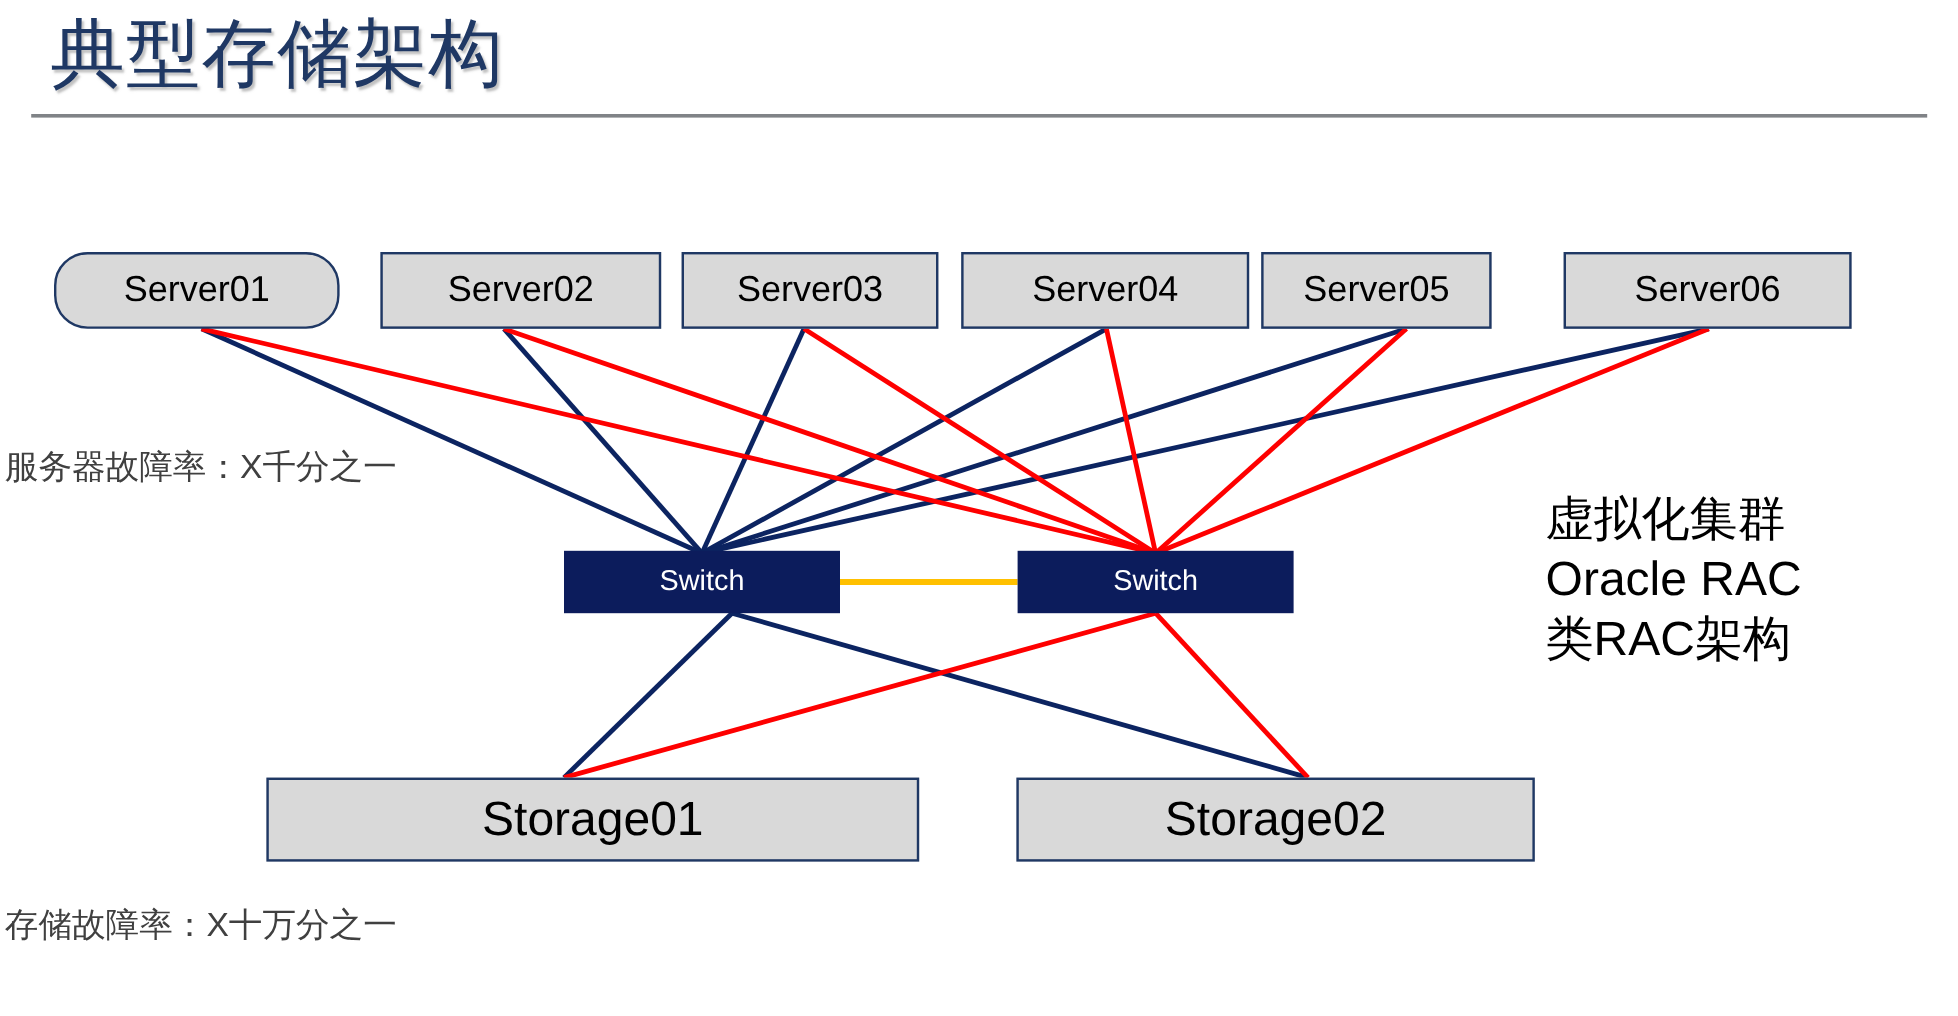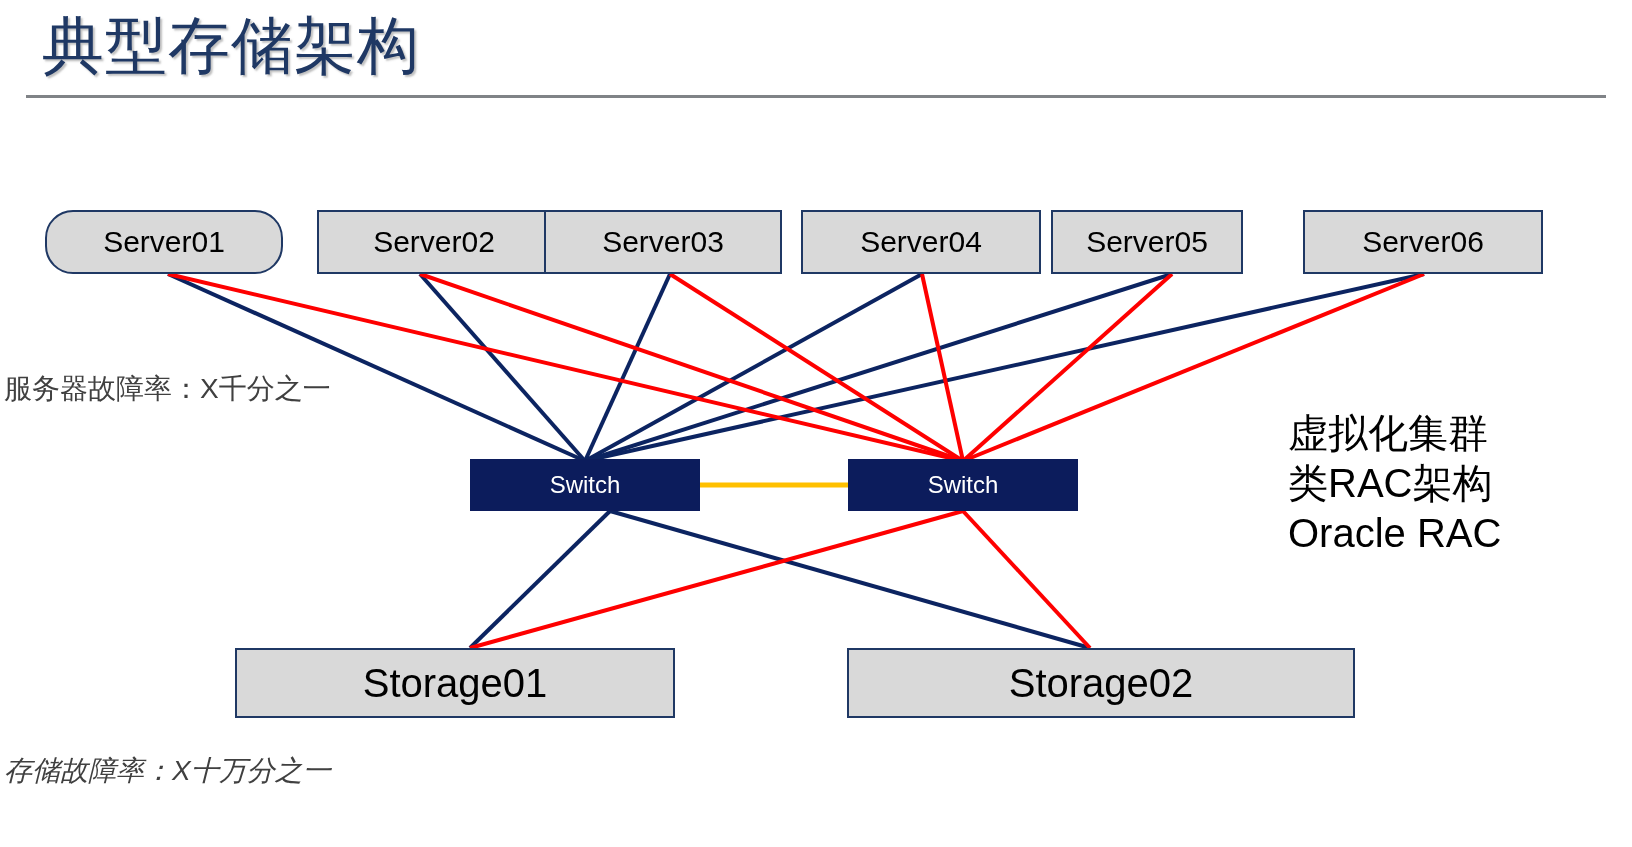--- a/index.html
+++ b/index.html
@@ -133,21 +133,21 @@
     </g>
 </svg>
 
 <div id="server-row">
     <div class="node server" style="left: 45px; top: 210px; width: 238px; border-radius: 28px;">
       <span>Server01</span>
     </div>
     <div class="node server" style="left: 298px; top: 210px; width: 234px; margin-left: 19px;">
       <span>Server02</span>
     </div>
-    <div class="node server" style="left: 544px; top: 210px; width: 238px;">
+    <div class="node server" style="left: 568px; top: 210px; width: 214px;">
       <span>Server03</span>
     </div>
     <div class="node server" style="left: 801px; top: 210px; width: 240px;">
       <span>Server04</span>
     </div>
     <div class="node server" style="left: 1051px; top: 210px; width: 192px;">
       <span>Server05</span>
     </div>
     <div class="node server" style="left: 1303px; top: 210px; width: 240px;">
       <span>Server06</span>
@@ -155,29 +155,29 @@
   </div>
 <div id="switch-row">
     <div class="node switch" style="left: 470px; top: 459px; width: 230px;">
       <span>Switch</span>
     </div>
     <div class="node switch" style="left: 848px; top: 459px; width: 230px;">
       <span>Switch</span>
     </div>
   </div>
 <div id="storage-row">
-    <div class="node storage" style="left: 222px; top: 648px; width: 440px; margin-left: 13px;">
+    <div class="node storage" style="left: 222px; top: 648px; width: 544px;">
       <span>Storage01</span>
     </div>
-    <div class="node storage" style="left: 847px; top: 648px; width: 508px;">
+    <div class="node storage" style="left: 847px; top: 648px; width: 432px;">
       <span>Storage02</span>
     </div>
   </div>
 
 <div class="note" id="note-server" style="left:4px; top:370px;">服务器故障率：X千分之一</div>
 
-<div class="note" id="note-storage" style="left:4px; top:752px;font-style:italic;">存储故障率：X十万分之一</div>
+<div class="note" id="note-storage" style="left:4px; top:752px;">存储故障率：X十万分之一</div>
 
 <div id="right-note">
   <div>虚拟化集群</div>
+  <div>Oracle RAC</div>
   <div>类RAC架构</div>
-  <div>Oracle RAC</div>
 </div>
 
 </body></html>

